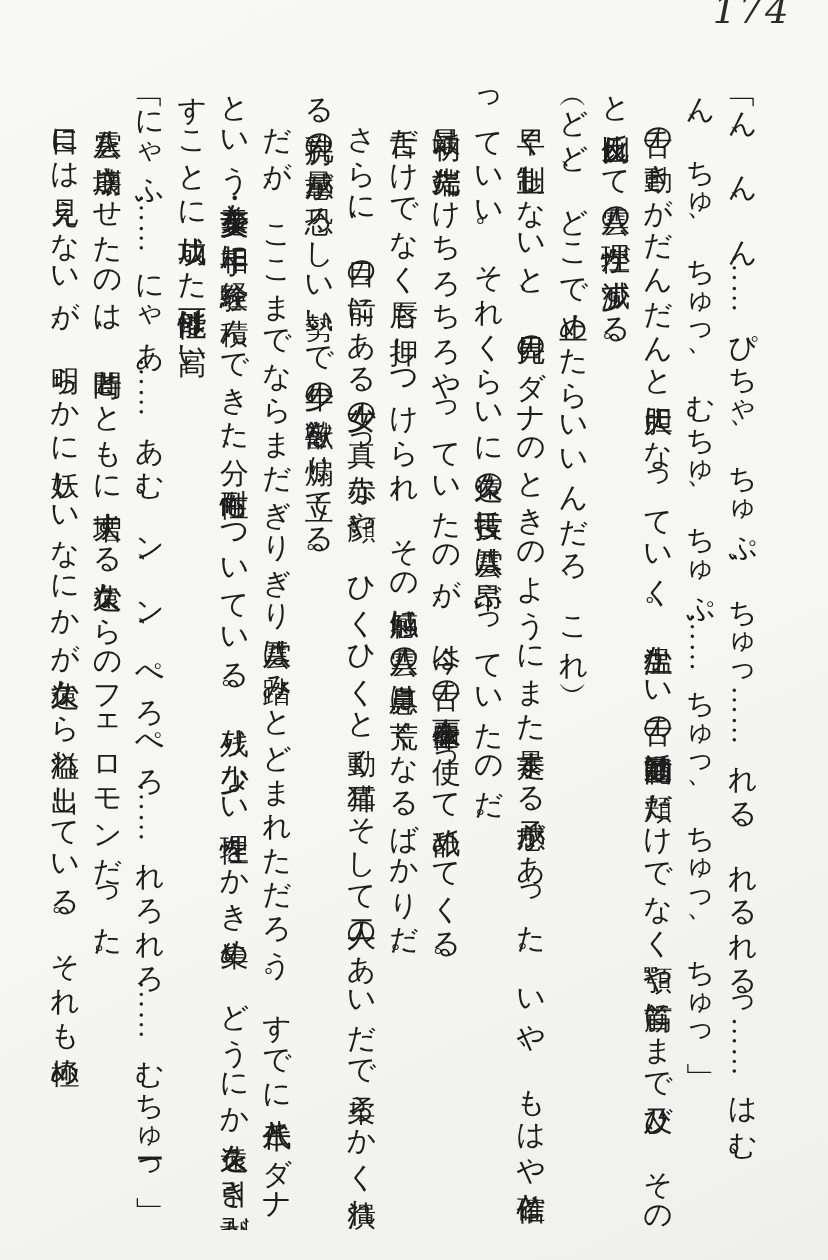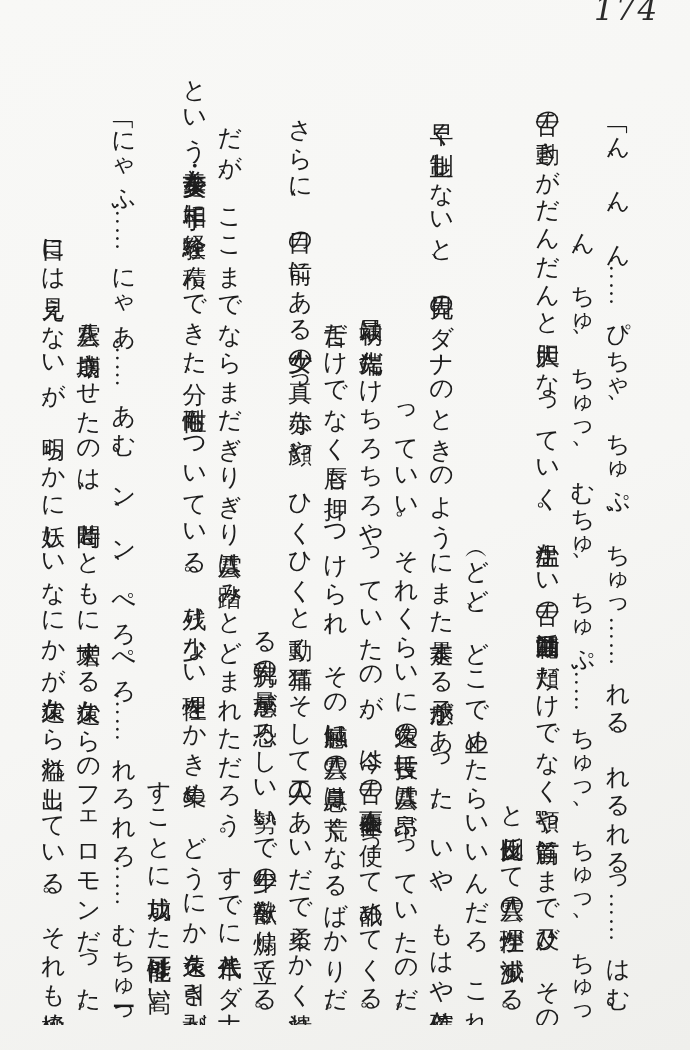--- a/index.html
+++ b/index.html
@@ -7,21 +7,20 @@
     padding: 0;
     background: #e8e8e6;
   }
   .page {
     position: relative;
     width: 690px;
     height: 1050px;
     overflow: hidden;
     background: linear-gradient(155deg, #f8f8f6 0%, #f6f6f4 55%, #efefec 100%);
     font-family: "Liberation Serif", "DejaVu Serif", serif;
-    text-align: right;
   }
   .page-number {
     position: absolute;
     top: -9px;
     left: 594px;
     font-family: "DejaVu Serif", serif;
     font-style: italic;
     font-size: 31px;
     letter-spacing: 2px;
     color: #2b2b2b;

